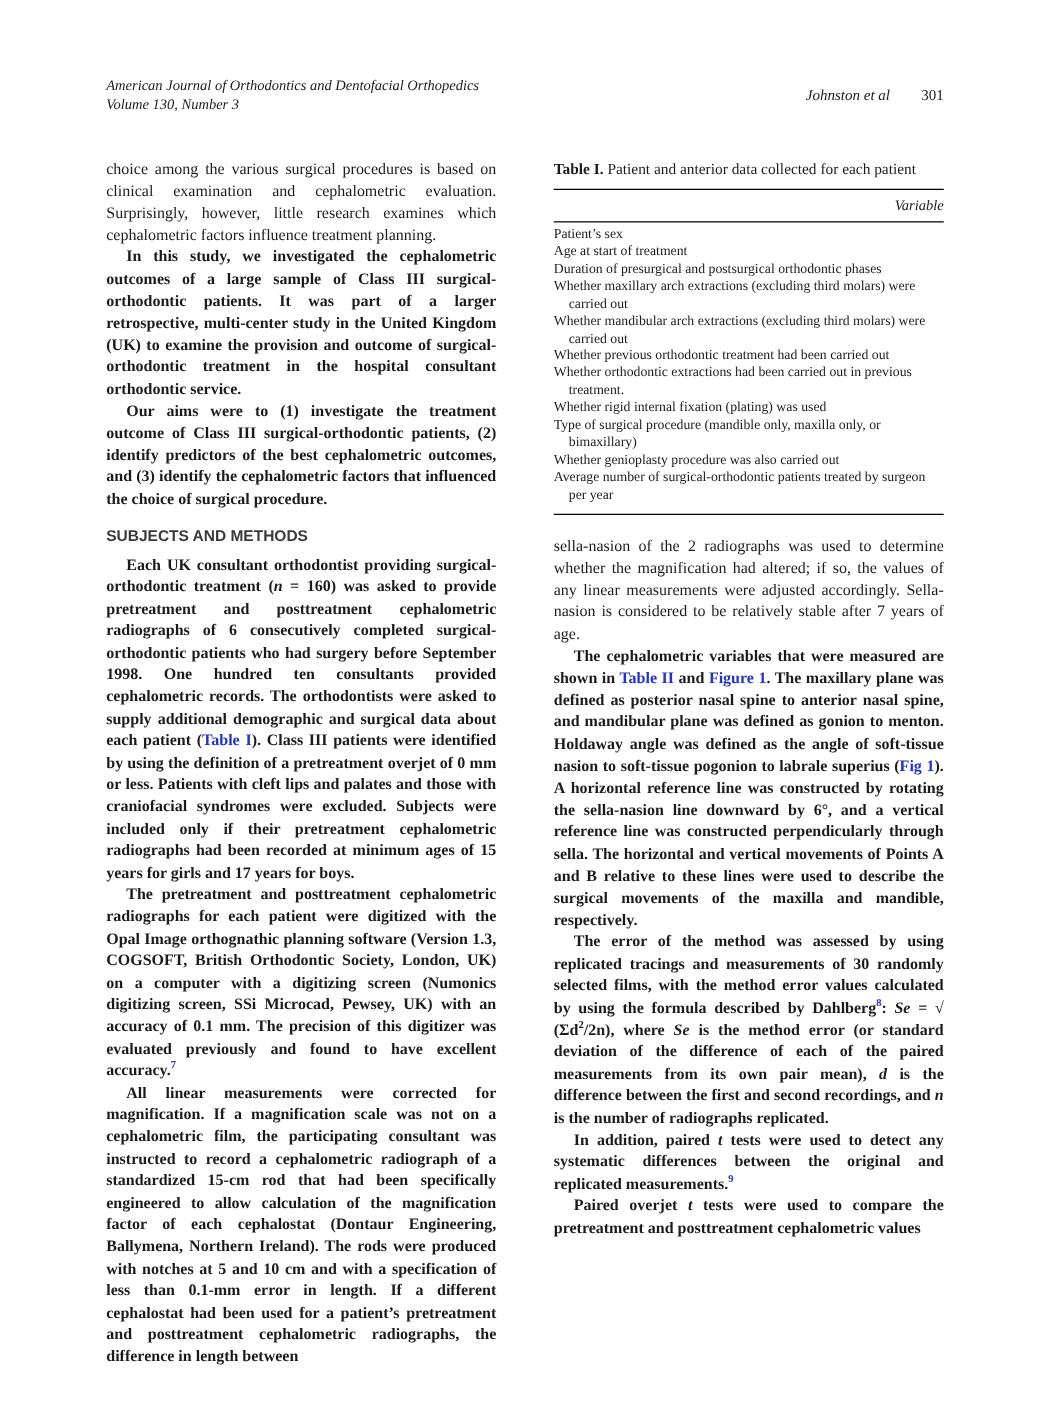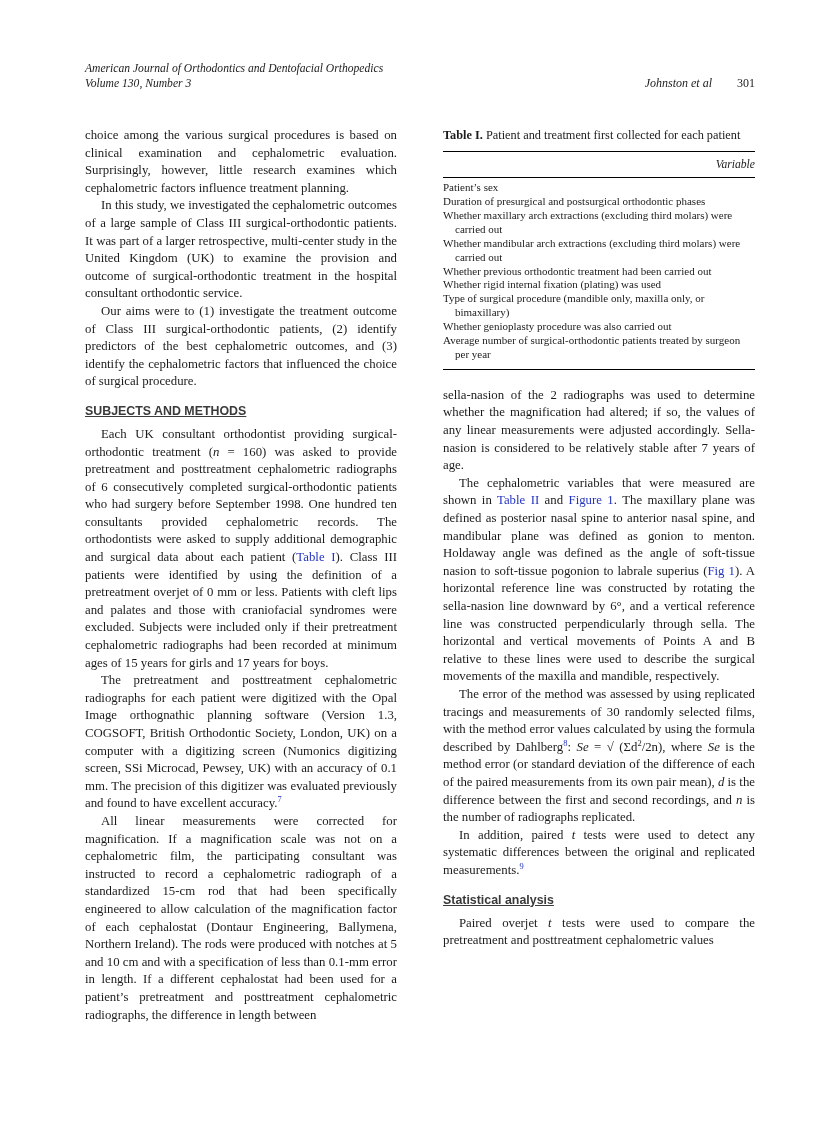--- a/index.html
+++ b/index.html
@@ -2,38 +2,38 @@
 <html style="--link-blue: #2433c0;"><head>
 <meta charset="utf-8">
 <style>
   :root { --link-blue: #2433c0; }
   html,body { margin:0; padding:0; background:#ffffff; }
   .page {
     position:relative; width:838px; height:1122px; background:#ffffff;
     box-sizing:border-box; padding:62px 83px 0 85px; overflow:hidden;
     font-family:"Liberation Serif", serif; color:#1b1b1b;
   }
-  .header { display:flex; justify-content:space-between; align-items:flex-end; margin-bottom:36px; }
+  .header { display:flex; justify-content:space-between; align-items:center; margin-bottom:36px; }
   .header-left { font-style:italic; font-size:11.6px; line-height:14.5px; }
   .header-right { font-size:12px; white-space:nowrap; }
   .header-right .authors { font-style:italic; }
   .header-right .pagenum { font-weight:normal; font-style:normal; margin-left:25px; }
 
   .columns { display:flex; gap:46px; }
   .col { width:320px; font-size:12.8px; line-height:17.6px; text-align:justify; }
 
   .para { margin:0; }
-  .para.indent { text-indent:16px; }
+  .para.indent { text-indent:16px;font-weight:bold; }
   .link { color:var(--link-blue); cursor:pointer; }
   .sup { font-size:0.66em; vertical-align:super; line-height:0; }
   .i { font-style:italic; }
 
   .section-heading, .subsection-heading {
     font-family:"Liberation Sans", sans-serif; font-weight:bold; color:#3a3a3a;
-    font-size:12.4px; line-height:15px; text-align:left; margin:13px 0 7px 0;text-decoration:underline;
+    font-size:12.4px; line-height:15px; text-align:left; margin:13px 0 7px 0;
   }
 
   .tablebox { text-align:left; margin-bottom:17px; }
   .table-caption { margin:0 0 7px 0; font-size:12.3px; line-height:16.5px; }
   .cap-label { font-weight:bold; }
   .rule { border-top:1px solid #000; height:0; }
   .table-colheader { font-style:italic; font-size:11.6px; padding:4px 0 4px 0;text-align:right; }
   .table-rows { font-size:11px; line-height:13.9px; padding:3px 0 7px 0; }
   .table-row { padding-left:12px; text-indent:-12px; }
 </style>
@@ -64,44 +64,45 @@
       <div>
           <p class="para indent"><span>Each UK consultant orthodontist providing surgical-orthodontic treatment (</span><span class="i">n</span><span> = 160) was asked to provide pretreatment and posttreatment cephalometric radiographs of 6 consecutively completed surgical-orthodontic patients who had surgery before September 1998. One hundred ten consultants provided cephalometric records. The orthodontists were asked to supply additional demographic and surgical data about each patient (</span><span class="link">Table I</span><span>). Class III patients were identified by using the definition of a pretreatment overjet of 0 mm or less. Patients with cleft lips and palates and those with craniofacial syndromes were excluded. Subjects were included only if their pretreatment cephalometric radiographs had been recorded at minimum ages of 15 years for girls and 17 years for boys.</span></p>
           <p class="para indent"><span>The pretreatment and posttreatment cephalometric radiographs for each patient were digitized with the Opal Image orthognathic planning software (Version 1.3, COGSOFT, British Orthodontic Society, London, UK) on a computer with a digitizing screen (Numonics digitizing screen, SSi Microcad, Pewsey, UK) with an accuracy of 0.1 mm. The precision of this digitizer was evaluated previously and found to have excellent accuracy.</span><span class="sup link">7</span></p>
           <p class="para indent"><span>All linear measurements were corrected for magnification. If a magnification scale was not on a cephalometric film, the participating consultant was instructed to record a cephalometric radiograph of a standardized 15-cm rod that had been specifically engineered to allow calculation of the magnification factor of each cephalostat (Dontaur Engineering, Ballymena, Northern Ireland). The rods were produced with notches at 5 and 10 cm and with a specification of less than 0.1-mm error in length. If a different cephalostat had been used for a patient’s pretreatment and posttreatment cephalometric radiographs, the difference in length between</span></p>
         </div>
     </div>
 
     <div class="col">
       <div class="tablebox">
         <p class="table-caption">
-          <span class="cap-label">Table I.</span><span> Patient and treatment first collected for each patient</span>
+          <span class="cap-label">Table I.</span><span> Patient and anterior data collected for each patient</span>
         </p>
         <div class="rule"></div>
         <div class="table-colheader">Variable</div>
         <div class="rule"></div>
         <div class="table-rows">
             <div class="table-row">Patient’s sex</div>
+            <div class="table-row">Age at start of treatment</div>
             <div class="table-row">Duration of presurgical and postsurgical orthodontic phases</div>
             <div class="table-row">Whether maxillary arch extractions (excluding third molars) were carried out</div>
             <div class="table-row">Whether mandibular arch extractions (excluding third molars) were carried out</div>
             <div class="table-row">Whether previous orthodontic treatment had been carried out</div>
+            <div class="table-row">Whether orthodontic extractions had been carried out in previous treatment.</div>
             <div class="table-row">Whether rigid internal fixation (plating) was used</div>
             <div class="table-row">Type of surgical procedure (mandible only, maxilla only, or bimaxillary)</div>
             <div class="table-row">Whether genioplasty procedure was also carried out</div>
             <div class="table-row">Average number of surgical-orthodontic patients treated by surgeon per year</div>
           </div>
         <div class="rule"></div>
       </div>
       <div>
           <p class="para"><span>sella-nasion of the 2 radiographs was used to determine whether the magnification had altered; if so, the values of any linear measurements were adjusted accordingly. Sella-nasion is considered to be relatively stable after 7 years of age.</span></p>
           <p class="para indent"><span>The cephalometric variables that were measured are shown in </span><span class="link">Table II</span><span> and </span><span class="link">Figure 1</span><span>. The maxillary plane was defined as posterior nasal spine to anterior nasal spine, and mandibular plane was defined as gonion to menton. Holdaway angle was defined as the angle of soft-tissue nasion to soft-tissue pogonion to labrale superius (</span><span class="link">Fig 1</span><span>). A horizontal reference line was constructed by rotating the sella-nasion line downward by 6°, and a vertical reference line was constructed perpendicularly through sella. The horizontal and vertical movements of Points A and B relative to these lines were used to describe the surgical movements of the maxilla and mandible, respectively.</span></p>
           <p class="para indent"><span>The error of the method was assessed by using replicated tracings and measurements of 30 randomly selected films, with the method error values calculated by using the formula described by Dahlberg</span><span class="sup link">8</span><span>: </span><span class="i">Se</span><span> = √ (Σd</span><span class="sup">2</span><span>/2n), where </span><span class="i">Se</span><span> is the method error (or standard deviation of the difference of each of the paired measurements from its own pair mean), </span><span class="i">d</span><span> is the difference between the first and second recordings, and </span><span class="i">n</span><span> is the number of radiographs replicated.</span></p>
           <p class="para indent"><span>In addition, paired </span><span class="i">t</span><span> tests were used to detect any systematic differences between the original and replicated measurements.</span><span class="sup link">9</span></p>
         </div>
-      <h3 class="subsection-heading">Statistical analysis</h3>
       <div>
           <p class="para indent"><span>Paired overjet </span><span class="i">t</span><span> tests were used to compare the pretreatment and posttreatment cephalometric values</span></p>
         </div>
     </div>
 
   </div>
 </div>
 
 </body></html>

